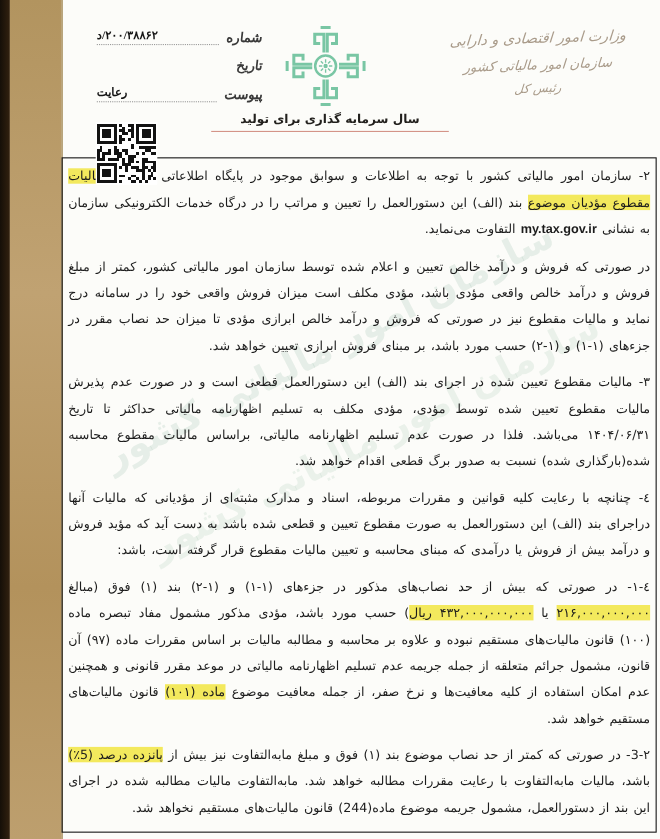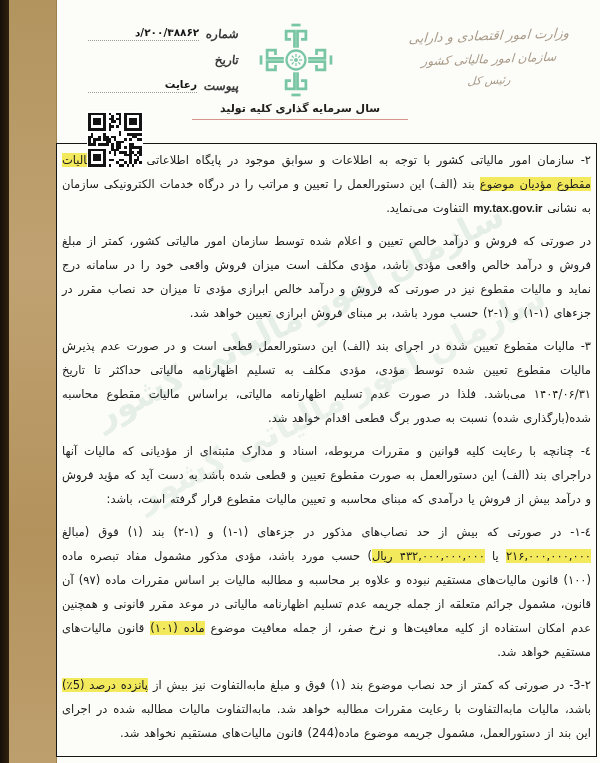--- a/index.html
+++ b/index.html
@@ -11,22 +11,22 @@
     background:linear-gradient(90deg,#150f08,#32210f);}
   .edge-tan{position:absolute;left:9px;top:0;width:47px;height:100%;
     background:linear-gradient(180deg,#b2945f 0%,#c0a272 35%,#b3925c 70%,#bd9f6e 100%);
     border-right:1px solid #9c8149;}
 
   
   .meta{position:absolute;left:88px;top:24px;width:150px;direction:rtl;}
   .meta-row{display:flex;align-items:flex-end;margin-bottom:9px;height:17px;}
   .meta-label{font-style:italic;font-weight:bold;font-size:12px;color:#3a3a3a;
     white-space:nowrap;margin-left:6px;transform:skewX(8deg);}
-  .meta-fill{flex:1;border-bottom:1px dotted #9a9a9a;text-align:right;
-    font-size:10.5px;font-weight:bold;color:#151515;line-height:15px;white-space:nowrap;}
+  .meta-fill{flex:1;border-bottom:1px dotted #9a9a9a;text-align:left;
+    font-size:10.5px;font-weight:bold;color:#151515;line-height:15px;white-space:nowrap;font-family:Liberation Serif, serif;}
 
   
   .logo{position:absolute;left:258px;top:22px;width:76px;height:76px;}
 
   
   .letterhead{position:absolute;left:398px;top:28px;width:182px;text-align:center;direction:rtl;}
   .lh1,.lh2,.lh3{font-style:italic;color:#a99b8a;transform:skewX(-6deg) rotate(-2deg);}
   .lh1{font-size:13px;margin-bottom:9px;}
   .lh2{font-size:12px;margin-bottom:8px;}
   .lh3{font-size:11px;}
@@ -119,21 +119,21 @@
       <circle cx="50" cy="50" r="2.6" fill="#79c6a4"></circle>
     </svg>
   </div>
 
   <div class="letterhead">
     <div class="lh1">وزارت امور اقتصادی و دارایی</div>
     <div class="lh2">سازمان امور مالیاتی کشور</div>
     <div class="lh3">رئیس کل</div>
   </div>
 
-  <div class="slogan">سال سرمایه گذاری کلیه تولید</div>
+  <div class="slogan">سال سرمایه گذاری برای تولید</div>
   <div class="red-rule"></div>
 
   <div class="qr">
     <svg id="qrsvg" viewBox="0 0 21 21" shape-rendering="crispEdges">
         <rect x="0" y="0" width="21" height="21" fill="#ffffff"></rect>
         <rect x="0" y="0" width="1" height="1" fill="#131313"></rect>
         <rect x="1" y="0" width="1" height="1" fill="#131313"></rect>
         <rect x="2" y="0" width="1" height="1" fill="#131313"></rect>
         <rect x="3" y="0" width="1" height="1" fill="#131313"></rect>
         <rect x="4" y="0" width="1" height="1" fill="#131313"></rect>

